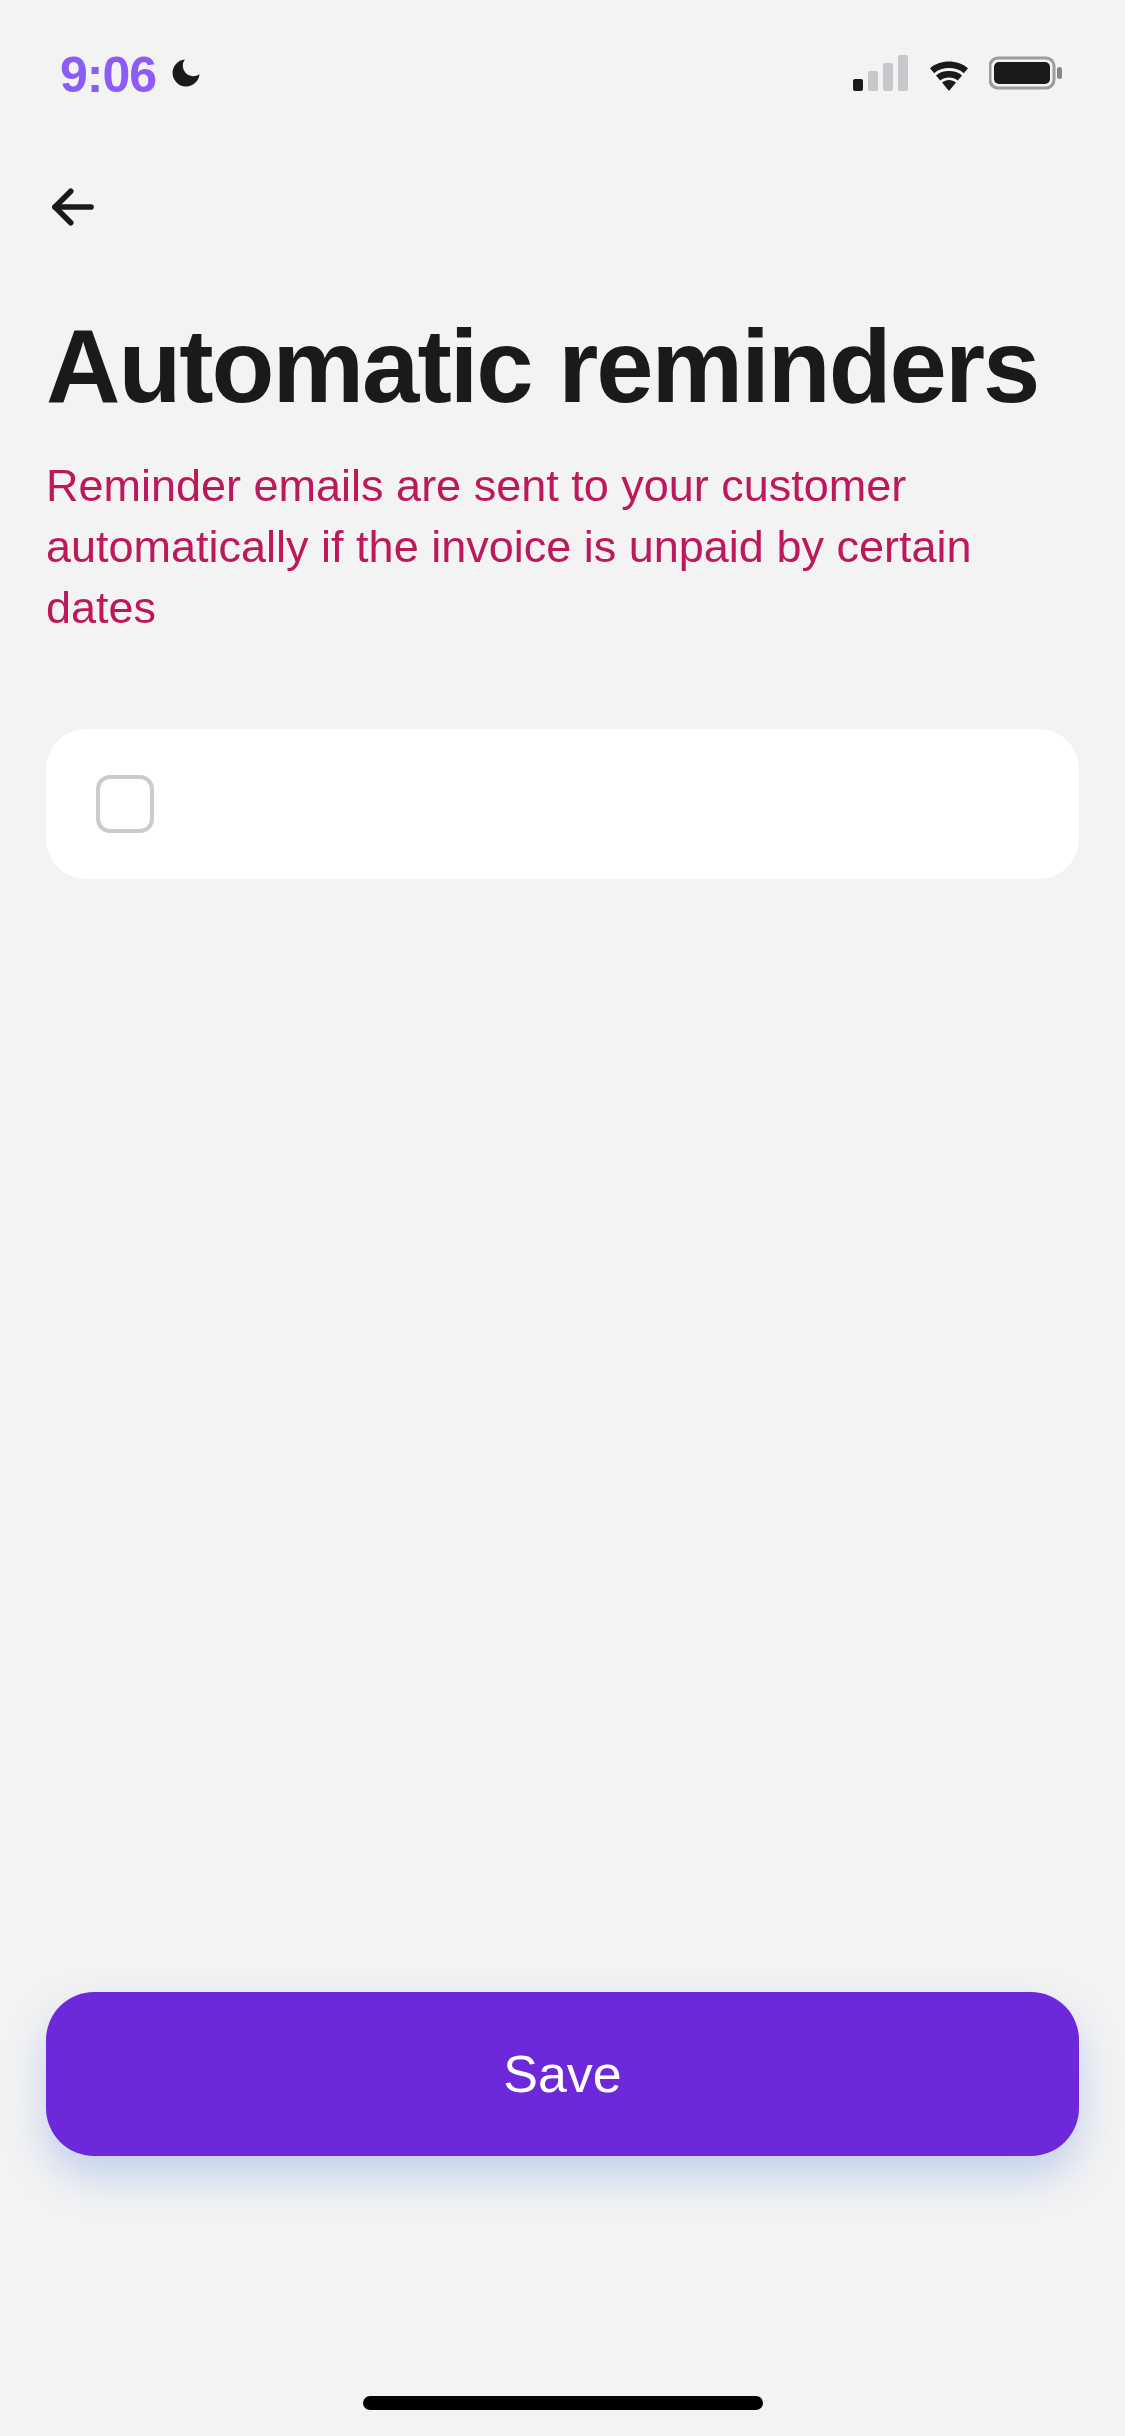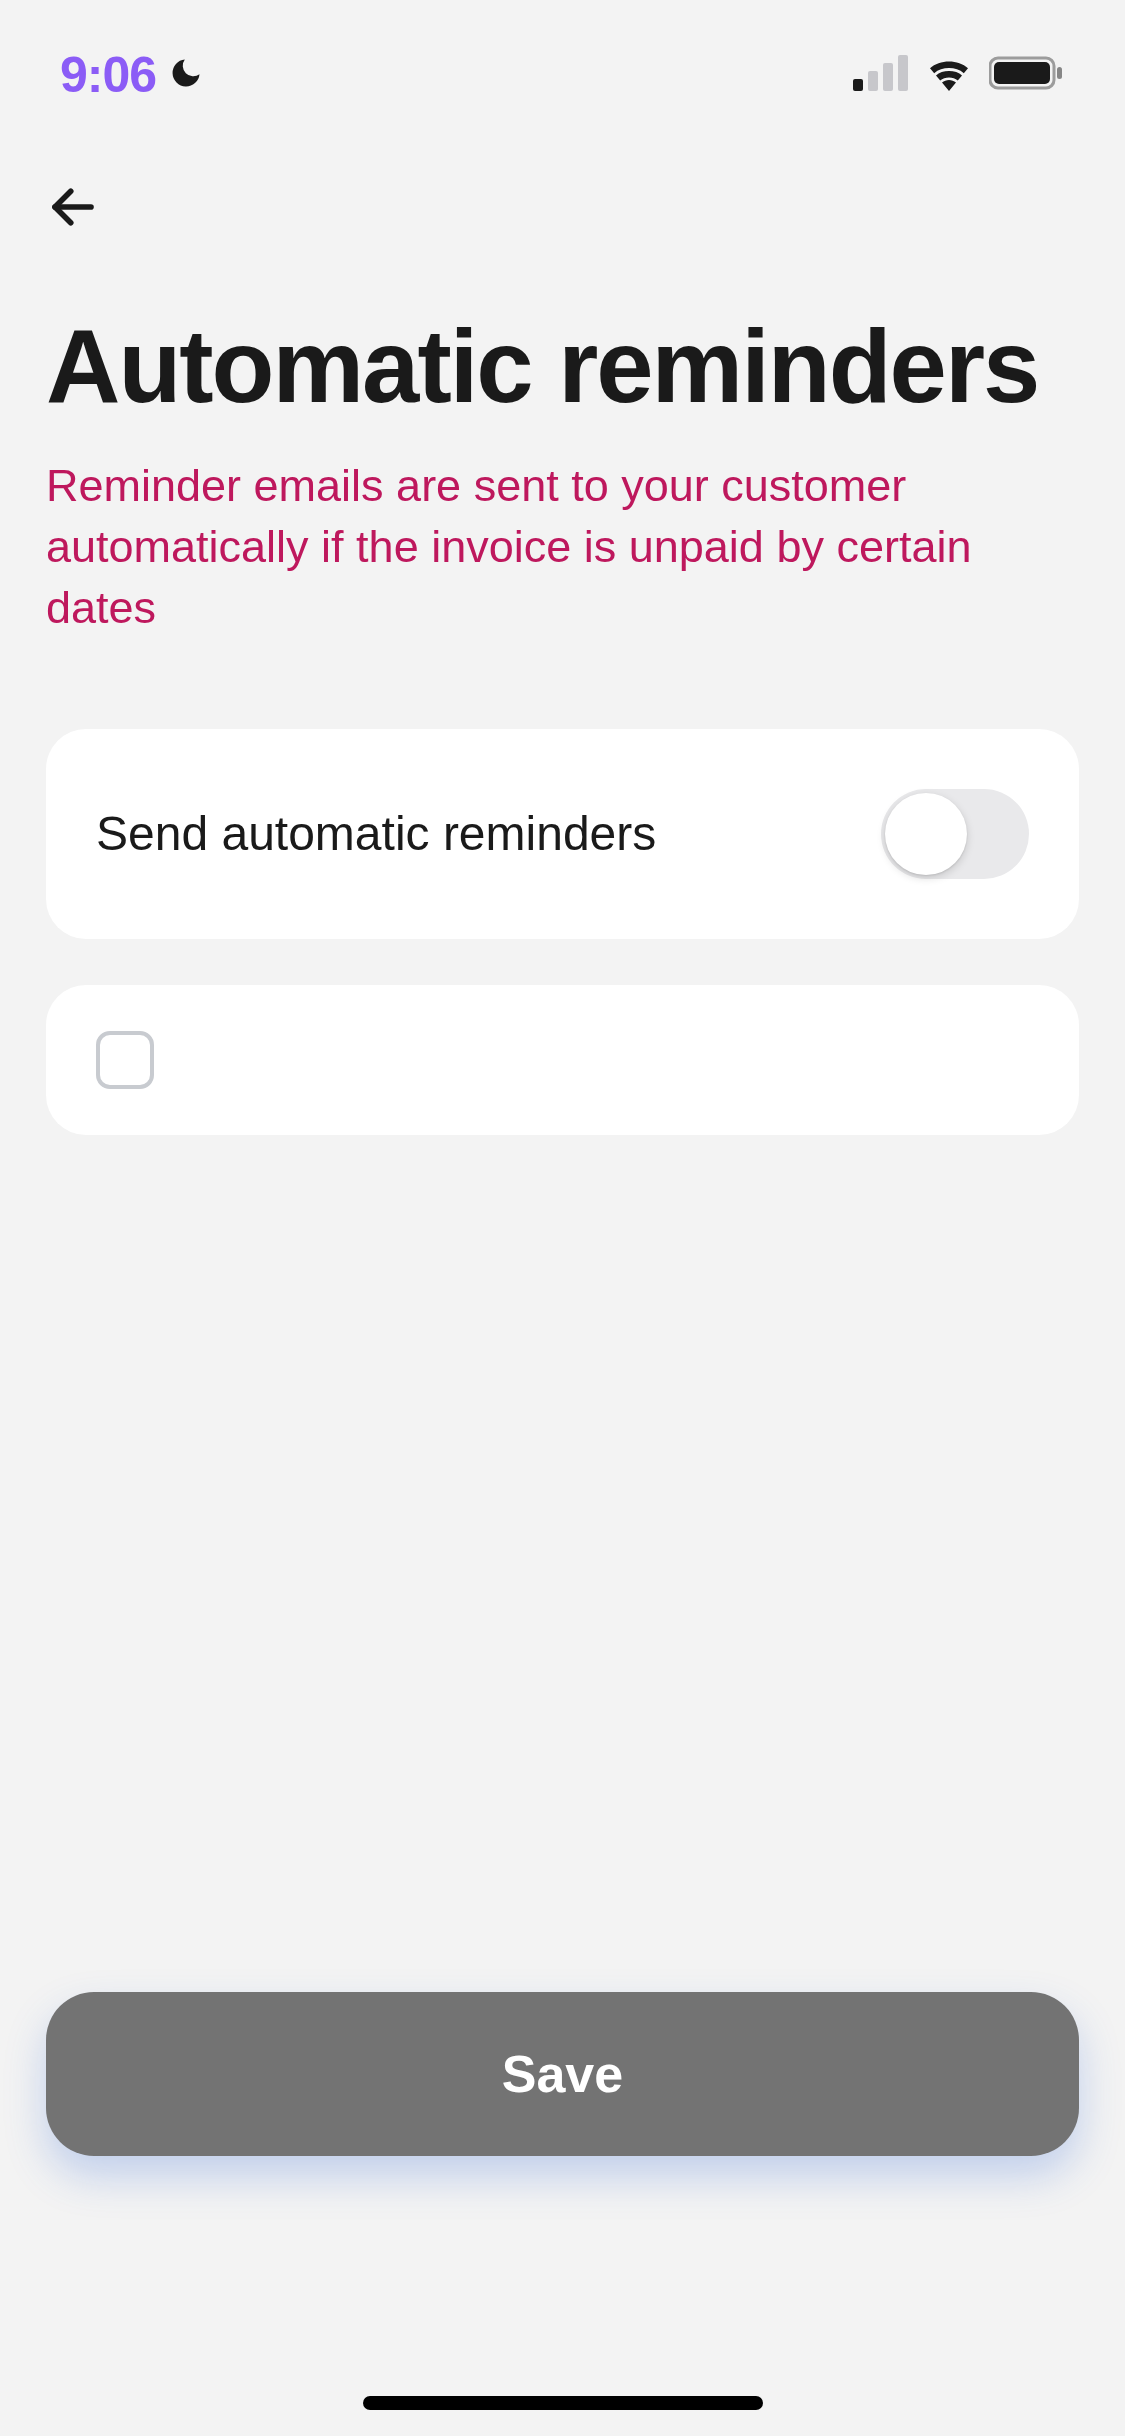--- a/index.html
+++ b/index.html
@@ -132,24 +132,24 @@
     }
     .checkbox-label {
       font-size: 48px;
       color: #1a1a1a;
     }
     .save-button {
       position: absolute;
       bottom: 280px;
       left: 46px;
       right: 46px;
-      background: #737373;
+      background: #6d28d9;
       color: #ffffff;
       font-size: 52px;
-      font-weight: 700;
+      font-weight: 400;
       padding: 52px 0;
       border: none;
       border-radius: 48px;
       cursor: pointer;
       box-shadow: 0 20px 40px rgba(46,104,217,0.25);
     }
     .home-indicator {
       position: absolute;
       bottom: 26px;
       left: 50%;
@@ -200,28 +200,20 @@
   <div class="back-button">
     <svg viewBox="0 0 24 24" fill="none" stroke="#1a1a1a" stroke-width="2.5" stroke-linecap="round" stroke-linejoin="round">
       <line x1="20" y1="12" x2="4" y2="12"></line>
       <polyline points="11 19 4 12 11 5"></polyline>
     </svg>
   </div>
 
   <h1 class="page-title">Automatic reminders</h1>
   <p class="page-subtitle">Reminder emails are sent to your customer automatically if the invoice is unpaid by certain dates</p>
 
-  <div class="card">
-    <div class="toggle-row">
-      <span class="toggle-label">Send automatic reminders</span>
-      <div class="toggle-switch">
-        <div class="toggle-knob"></div>
-      </div>
-    </div>
-  </div>
 
   <div class="card">
     <div class="checkbox-row">
       <div class="checkbox"></div>
     </div>
   </div>
 </div>
 
 <button class="save-button">Save</button>
 

